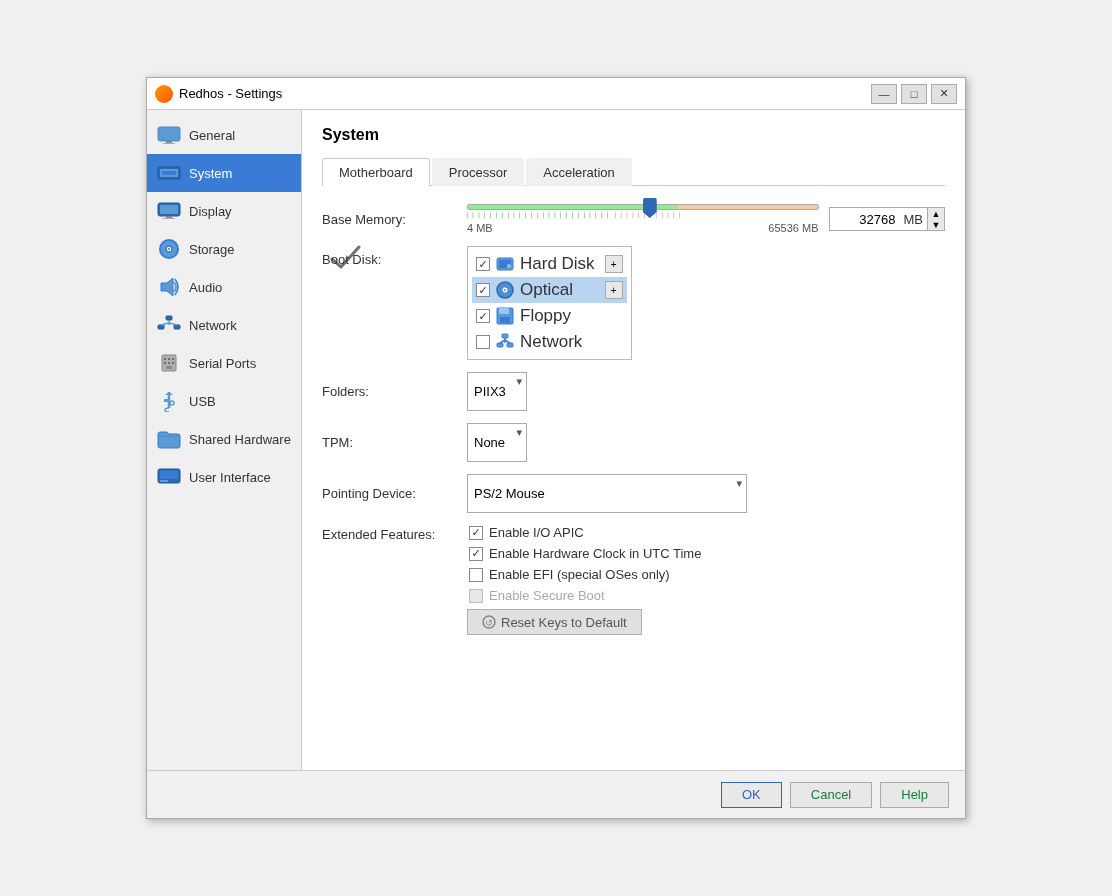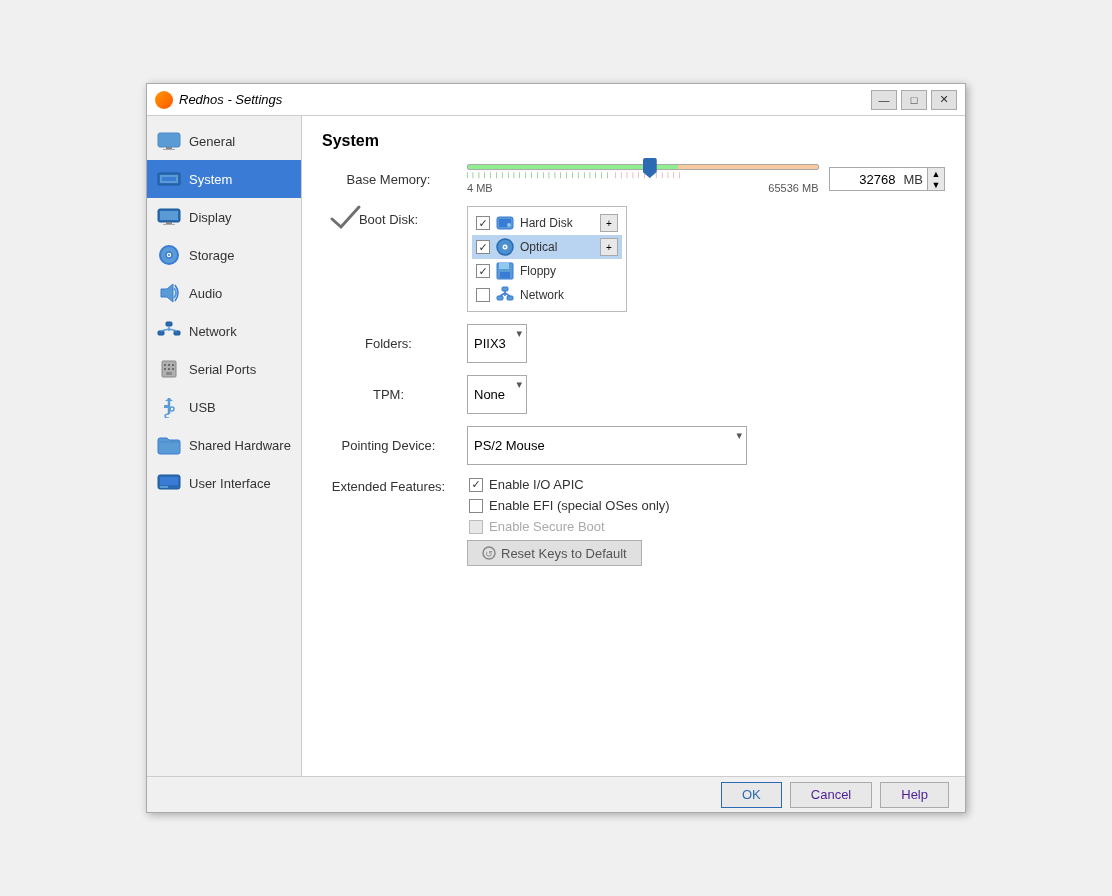--- a/index.html
+++ b/index.html
@@ -33,21 +33,20 @@
       height: 18px;
       margin-right: 6px;
       background: linear-gradient(135deg, #f90, #f50);
       border-radius: 50%;
       display: inline-block;
     }
     .title-bar-text {
       flex: 1;
       font-size: 13px;
       color: #000;
-      font-style: italic;
     }
     .title-bar-buttons {
       display: flex;
       gap: 4px;
     }
     .title-btn {
       width: 26px;
       height: 20px;
       border: 1px solid #aaa;
       background: #e1e1e1;
@@ -135,21 +134,21 @@
     }
 
     
     .form-row {
       display: flex;
       align-items: center;
       margin-bottom: 12px;
     }
     .form-label {
       width: 145px;
-      text-align: center;
+      text-align: left;
       padding-right: 12px;
       color: #333;
       flex-shrink: 0;
     }
     .form-control {
       flex: 1;
     }
 
     
     .memory-row {
@@ -255,21 +254,21 @@
       flex-shrink: 0;
     }
     .boot-checkbox.checked {
       background: #fff;
     }
     .boot-checkbox.checked::after {
       content: '✓';
       font-size: 11px;
       color: #333;
     }
-    .boot-label { font-size: 12px; color: #333; flex: 1; }
+    .boot-label { font-size: 17px; color: #333; flex: 1; }
     .boot-arrow {
       width: 18px;
       height: 18px;
       border: 1px solid #aaa;
       background: #e8e8e8;
       display: flex;
       align-items: center;
       justify-content: center;
       font-size: 10px;
       cursor: pointer;
@@ -355,37 +354,37 @@
       font-size: 13px;
       color: #555;
       display: flex;
       align-items: center;
       gap: 5px;
       margin-top: 6px;
     }
 
     
     .bottom-bar {
-      height: 36px;
+      height: 48px;
       background: #f0f0f0;
       border-top: 1px solid #ccc;
       display: flex;
       align-items: center;
       justify-content: flex-end;
       padding: 0 16px;
       gap: 8px;
     }
     .bottom-btn {
       height: 26px;
       padding: 0 20px;
       border: 1px solid #aaa;
       background: #e8e8e8;
       cursor: pointer;
       font-size: 13px;
-      color: #4c1d95;
+      color: #15803d;
     }
     .bottom-btn.primary {
       border-color: #2d6ab4;
       color: #2d6ab4;
     }
   </style>
 </head>
 <body>
 
 <div class="window">
@@ -512,20 +511,25 @@
                 <rect x="3" y="12" width="8" height="2" fill="#5b9bd5"></rect>
               </svg>
           </div>
           <span>User Interface</span>
         </div>
       </div>
 
       <div class="main-content">
         <div class="section-title">System</div>
 
+        <div class="tabs">
+          <div class="tab active">Motherboard</div>
+          <div class="tab">Processor</div>
+          <div class="tab">Acceleration</div>
+        </div>
 
         <div>
 
           <div class="form-row">
             <div class="form-label">Base Memory:</div>
             <div class="form-control">
               <div class="memory-row">
                 <div class="slider-container">
                   <div style="position:relative;">
                     <div class="slider-track">
@@ -662,20 +666,24 @@
           </div>
 
           <div class="form-row" style="align-items:flex-start;">
             <div class="form-label" style="padding-top:2px;">Extended Features:</div>
             <div class="form-control">
               <div class="checkbox-row">
                 <div class="cb checked"></div>
                 <span class="cb-label">Enable I/O APIC</span>
               </div>
               <div class="checkbox-row">
+                <div class="cb checked"></div>
+                <span class="cb-label">Enable Hardware Clock in UTC Time</span>
+              </div>
+              <div class="checkbox-row">
                 <div class="cb"></div>
                 <span class="cb-label">Enable EFI (special OSes only)</span>
               </div>
               <div class="checkbox-row">
                 <div class="cb disabled"></div>
                 <span class="cb-label disabled">Enable Secure Boot</span>
               </div>
               <div style="margin-top: 6px;">
                 <button class="reset-btn">
                   <svg width="14" height="14" viewBox="0 0 14 14">

